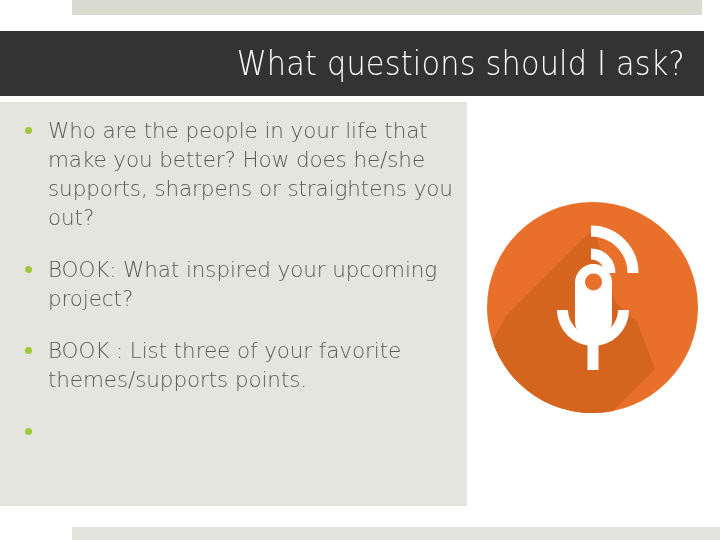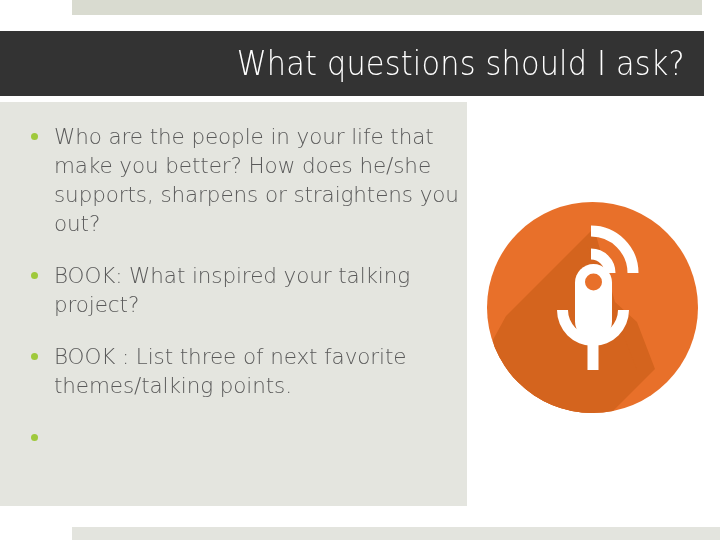--- a/index.html
+++ b/index.html
@@ -71,21 +71,21 @@
     width: 467px;
     height: 404px;
     background: #e4e5df;
   }
 
   .bullet-list {
     position: absolute;
     left: 0;
     top: 14px;
     width: 467px;
-    margin: 6px;
+    margin: 0;
     padding: 0;
     list-style: none;
   }
   .bullet-item {
     position: relative;
     padding-left: 48px;
     padding-right: 14px;
     margin-bottom: 23px;
     color: #5a5a5a;
     font-size: 21.5px;
@@ -127,25 +127,25 @@
   </div>
 
   <div class="content-panel">
     <ul class="bullet-list">
       <li class="bullet-item">
         <span class="bullet-dot"></span>
         <span>Who are the people in your life that make you better? How does he/she supports, sharpens or straightens you out?</span>
       </li>
       <li class="bullet-item">
         <span class="bullet-dot"></span>
-        <span>BOOK: What inspired your talking project?</span>
+        <span>BOOK: What inspired your upcoming project?</span>
       </li>
       <li class="bullet-item">
         <span class="bullet-dot"></span>
-        <span>BOOK : List three of next favorite themes/talking points.</span>
+        <span>BOOK : List three of your favorite themes/supports points.</span>
       </li>
       <li class="bullet-item">
         <span class="bullet-dot"></span>
       </li>
     </ul>
   </div>
 
   <div class="mic-badge">
     <svg width="211" height="211" viewBox="0 0 211 211" xmlns="http://www.w3.org/2000/svg">
       <defs>

